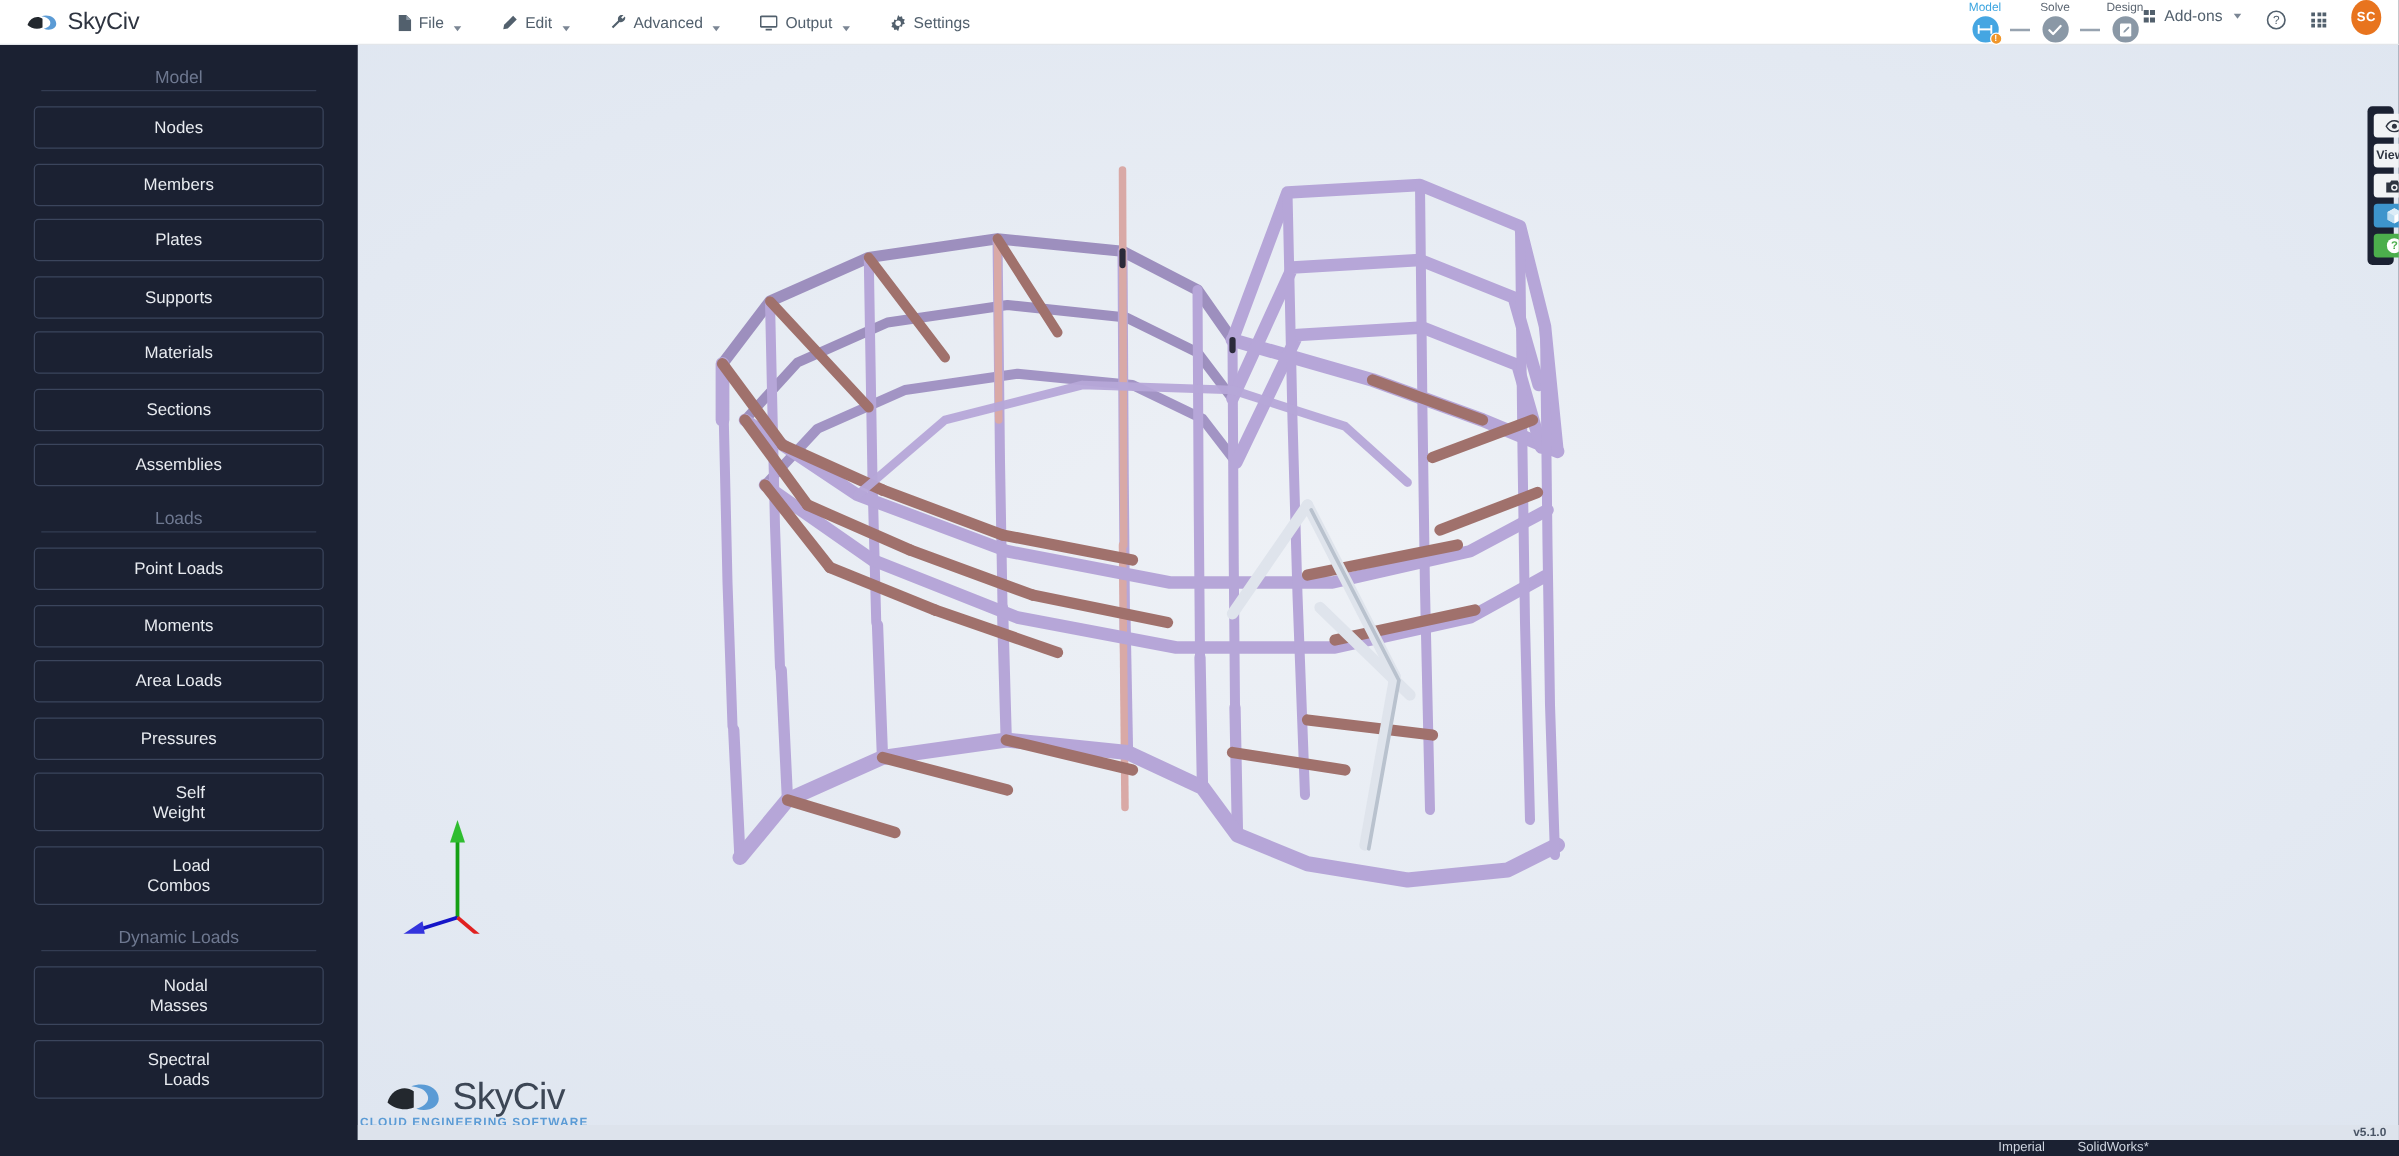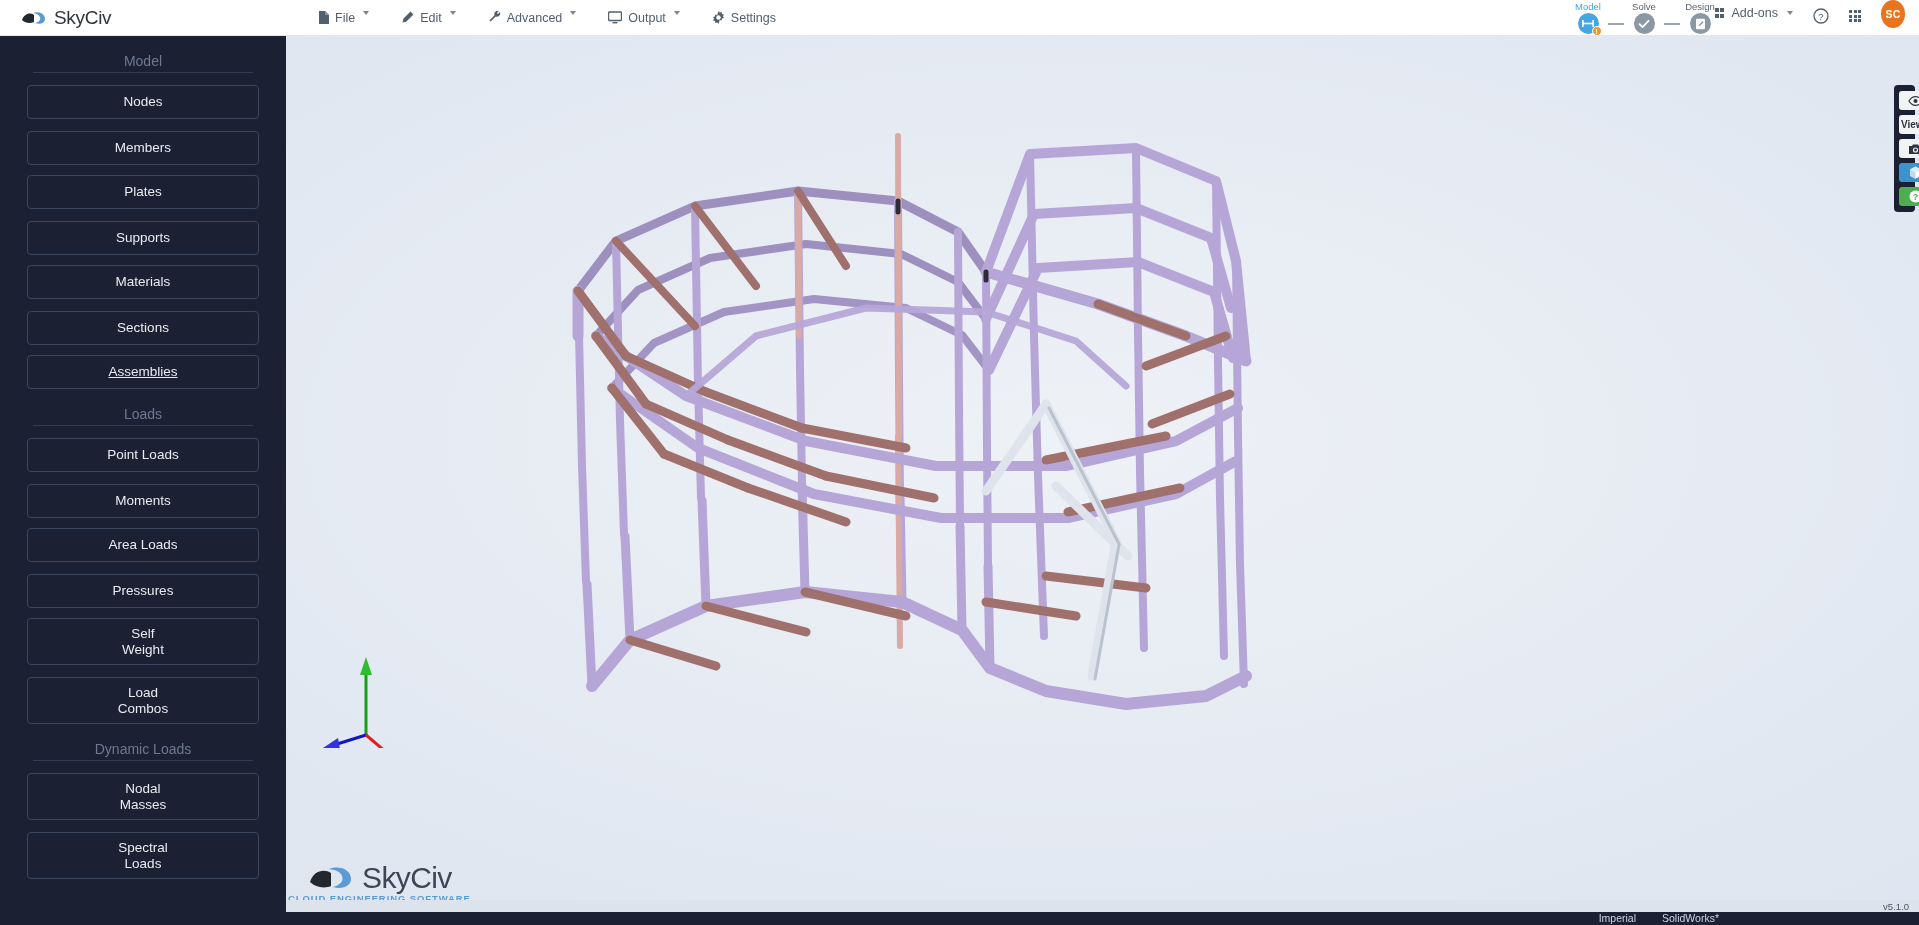--- a/index.html
+++ b/index.html
@@ -27,21 +27,21 @@
   .brand-text {
     font-size: 19px; letter-spacing: -0.3px;
     color: #2e3440; font-weight: 400;
   }
 
   .menu {
     display: flex; align-items: center; gap: 0px;
     margin-left: 22px;
   }
   .menu-item {
-    display: flex; align-items: flex-start; gap: 6px;
+    display: flex; align-items: flex-end; gap: 6px;
     padding: 6px 16px; cursor: pointer;
     font-size: 12.5px; color: #52606d;
     white-space: nowrap;
   }
   .caret {
     width: 0; height: 0; margin-left: 2px;
     border-left: 3.5px solid transparent;
     border-right: 3.5px solid transparent;
     border-top: 4.5px solid #7b8694;
   }
@@ -132,22 +132,22 @@
   .btn-row { display: flex; gap: 12px; margin-bottom: 10px; flex-direction: column; }
   .sb-btn {
     flex: 1; min-height: 34px;
     border: 1px solid #3b455c; border-radius: 4px;
     background: transparent; color: #e8ebf0;
     font-size: 13.5px; font-family: "Liberation Sans", sans-serif;
     display: flex; align-items: center; justify-content: center;
     text-align: center; cursor: pointer; line-height: 16px;
     padding: 6px 2px;
   }
-  .sb-btn.tall { min-height: 47px; }
-  .sb-btn.wide { width: 100%; text-decoration: underline; }
+  .sb-btn.tall { min-height: 47px; text-align: right; }
+  .sb-btn.wide { width: 100%; }
 
   
   .canvas {
     position: absolute; top: 36px; left: 286px;
     width: 1633px; height: 876px;
     background: radial-gradient(ellipse 120% 110% at 48% 46%, #eef1f6 0%, #e3e9f2 45%, #d6dfec 100%);
     overflow: hidden;
   }
   .canvas-svg { position: absolute; inset: 0; display:block; }
 
@@ -187,21 +187,21 @@
   .tp-btn.green { background: #4cae4c; color: #fff; }
 
   
   .version-strip {
     position: absolute; left: 286px; top: 900px;
     width: 1633px; height: 12px;
     background: #dde3ec;
     display: flex; align-items: center; justify-content: flex-end;
     padding-right: 10px;
   }
-  .version-strip span { font-size: 9.5px; color: #4a5566; }
+  .version-strip span { font-size: 9.5px; color: #4a5566; font-weight: bold; }
 
   
   .statusbar {
     position: absolute; bottom: 0; left: 0;
     width: 1732px; height: 13px;
     background: #1b2132;
     display: flex; align-items: center; justify-content: flex-end;
     z-index: 40;
   }
   .status-cell {

